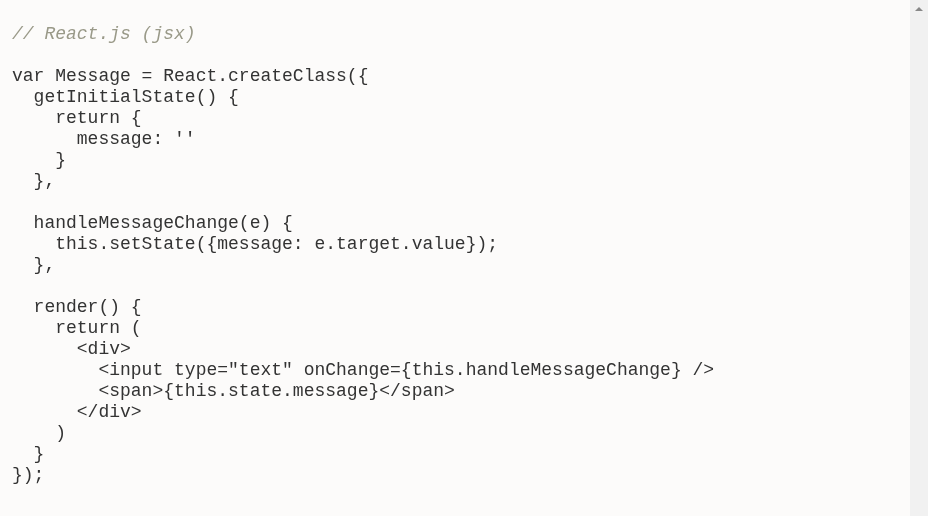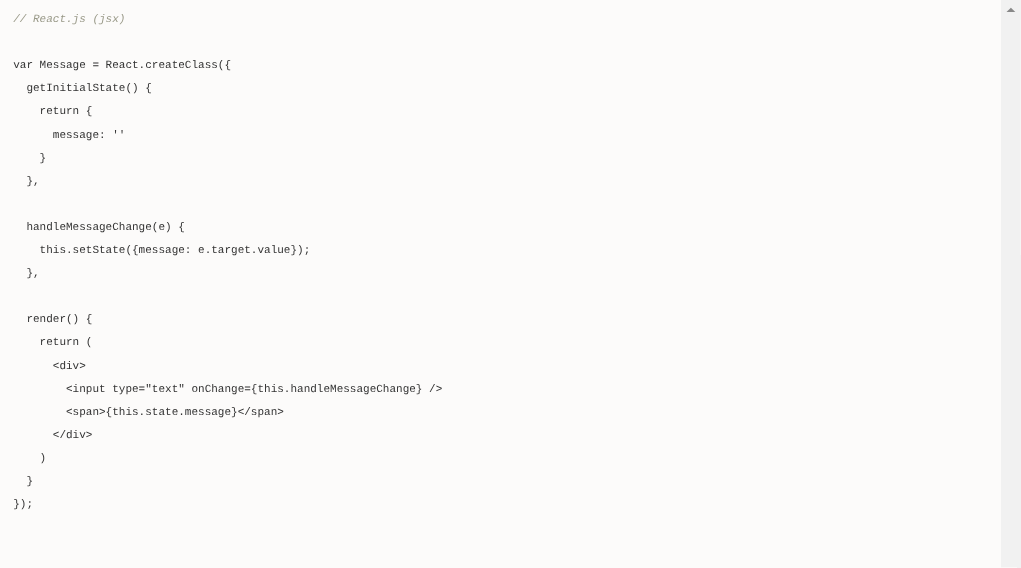--- a/index.html
+++ b/index.html
@@ -11,23 +11,23 @@
       background: #fcfbfa;
       width: 928px;
       height: 516px;
       position: relative;
       overflow: hidden;
     }
     .code-container {
       background: #fcfbfa;
       width: 910px;
       height: 516px;
-      padding: 8px 12px;
+      padding: 24px 12px;
       font-family: Consolas, Monaco, 'Courier New', monospace;
-      font-size: 10px;
+      font-size: 18px;
       line-height: 21px;
       color: #333;
       white-space: pre;
     }
     .comment {
       color: #998;
       font-style: italic;
     }
     .scrollbar-track {
       position: absolute;

